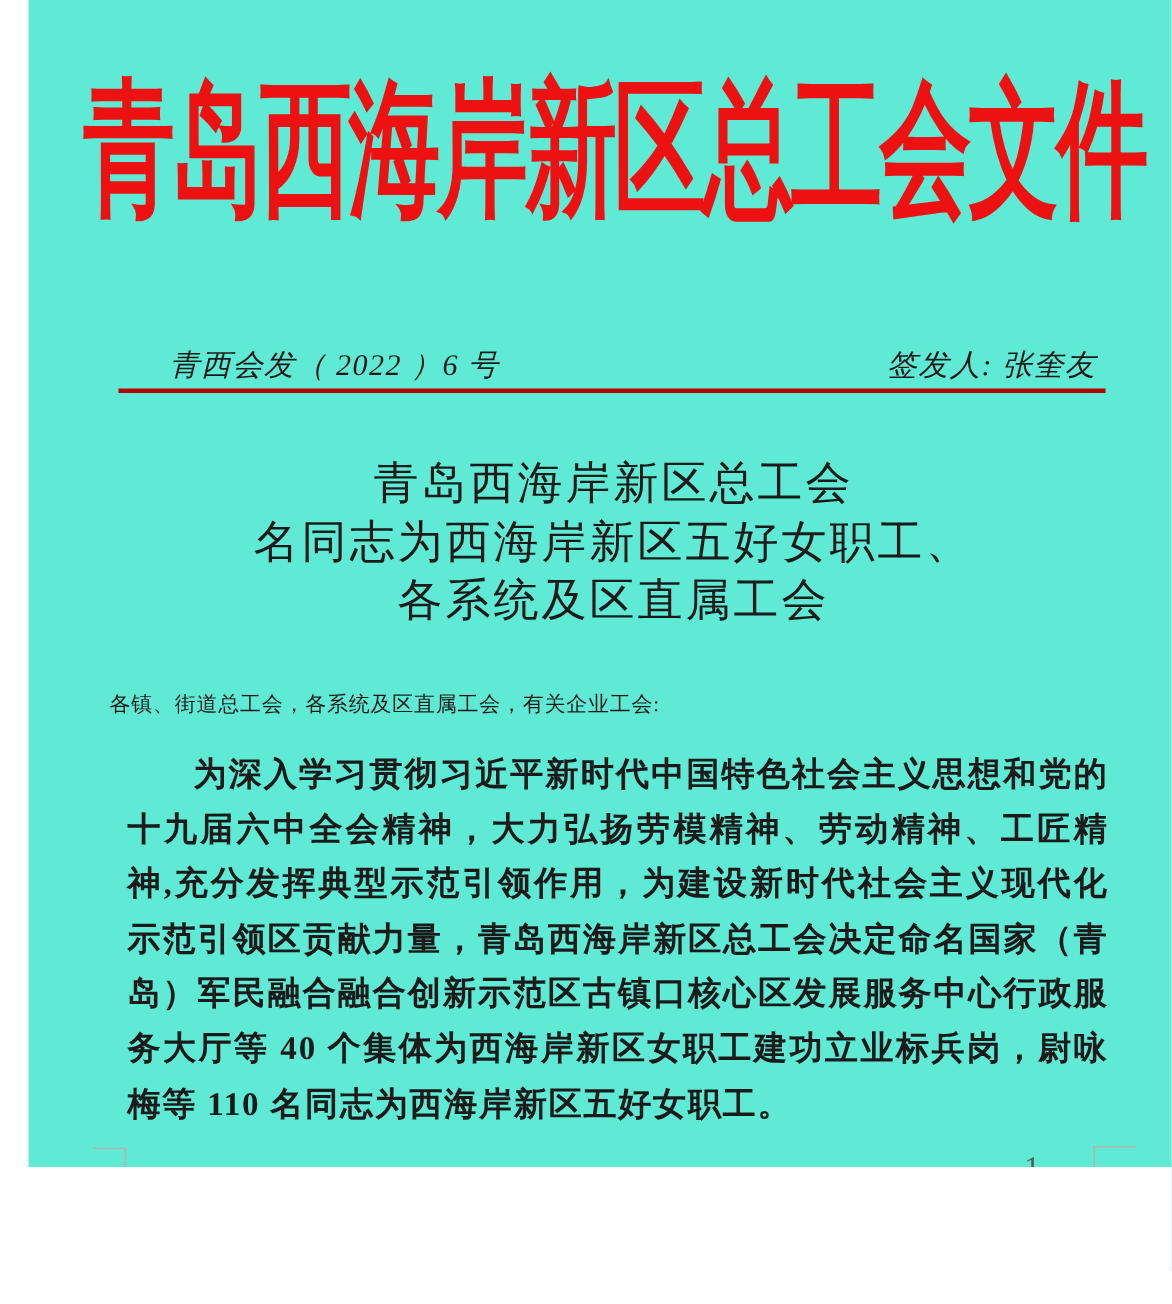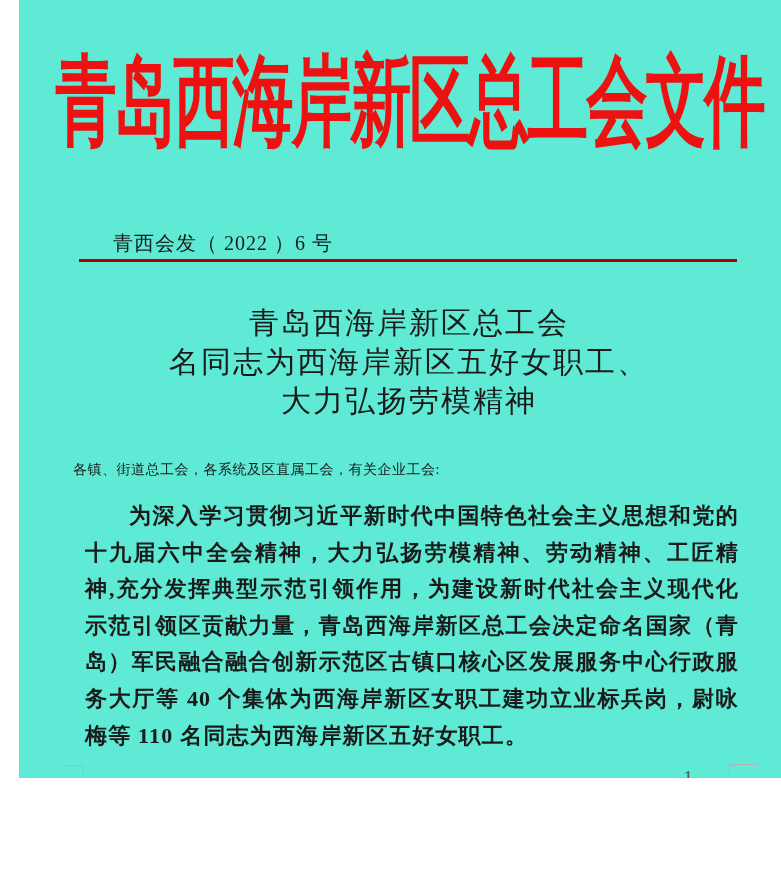--- a/index.html
+++ b/index.html
@@ -29,20 +29,21 @@
     letter-spacing:-2px;white-space:nowrap;
     transform:scaleY(1.62);transform-origin:center;
     line-height:1;
   }
   
   .doc-meta{
     position:absolute;top:230px;left:60px;width:660px;
     display:flex;justify-content:space-between;align-items:baseline;
     font-size:20px;letter-spacing:1px;
     padding:0 8px 0 34px;
+    font-style:italic;
   }
   
   .red-rule{
     position:absolute;top:259px;left:60px;width:658px;height:3px;
     background:var(--rule-red);
   }
   
   .doc-title{
     position:absolute;top:303px;left:40px;width:700px;
     text-align:center;font-weight:normal;font-size:30px;line-height:39px;
@@ -81,28 +82,29 @@
 <body>
 
 <div class="page">
 
   <div class="masthead">
     <span class="masthead-text">青岛西海岸新区总工会文件</span>
   </div>
 
   <div class="doc-meta">
     <span>青西会发（ 2022 ）6 号</span>
+    <span>签发人: 张奎友</span>
   </div>
 
   <div class="red-rule"></div>
 
   <div class="doc-title">
     <div>青岛西海岸新区总工会</div>
     <div>名同志为西海岸新区五好女职工、</div>
-    <div>大力弘扬劳模精神</div>
+    <div>各系统及区直属工会</div>
   </div>
 
   <div class="salutation">各镇、街道总工会，各系统及区直属工会，有关企业工会:</div>
 
   <p class="body-par">为深入学习贯彻习近平新时代中国特色社会主义思想和党的十九届六中全会精神，大力弘扬劳模精神、劳动精神、工匠精神,充分发挥典型示范引领作用，为建设新时代社会主义现代化示范引领区贡献力量，青岛西海岸新区总工会决定命名国家（青岛）军民融合融合创新示范区古镇口核心区发展服务中心行政服务大厅等 40 个集体为西海岸新区女职工建功立业标兵岗，尉咏梅等 110 名同志为西海岸新区五好女职工。</p>
 
   <div class="crop-mark-left"></div>
   <div class="crop-mark-right"></div>
 
   <div class="page-num">—1—</div>

